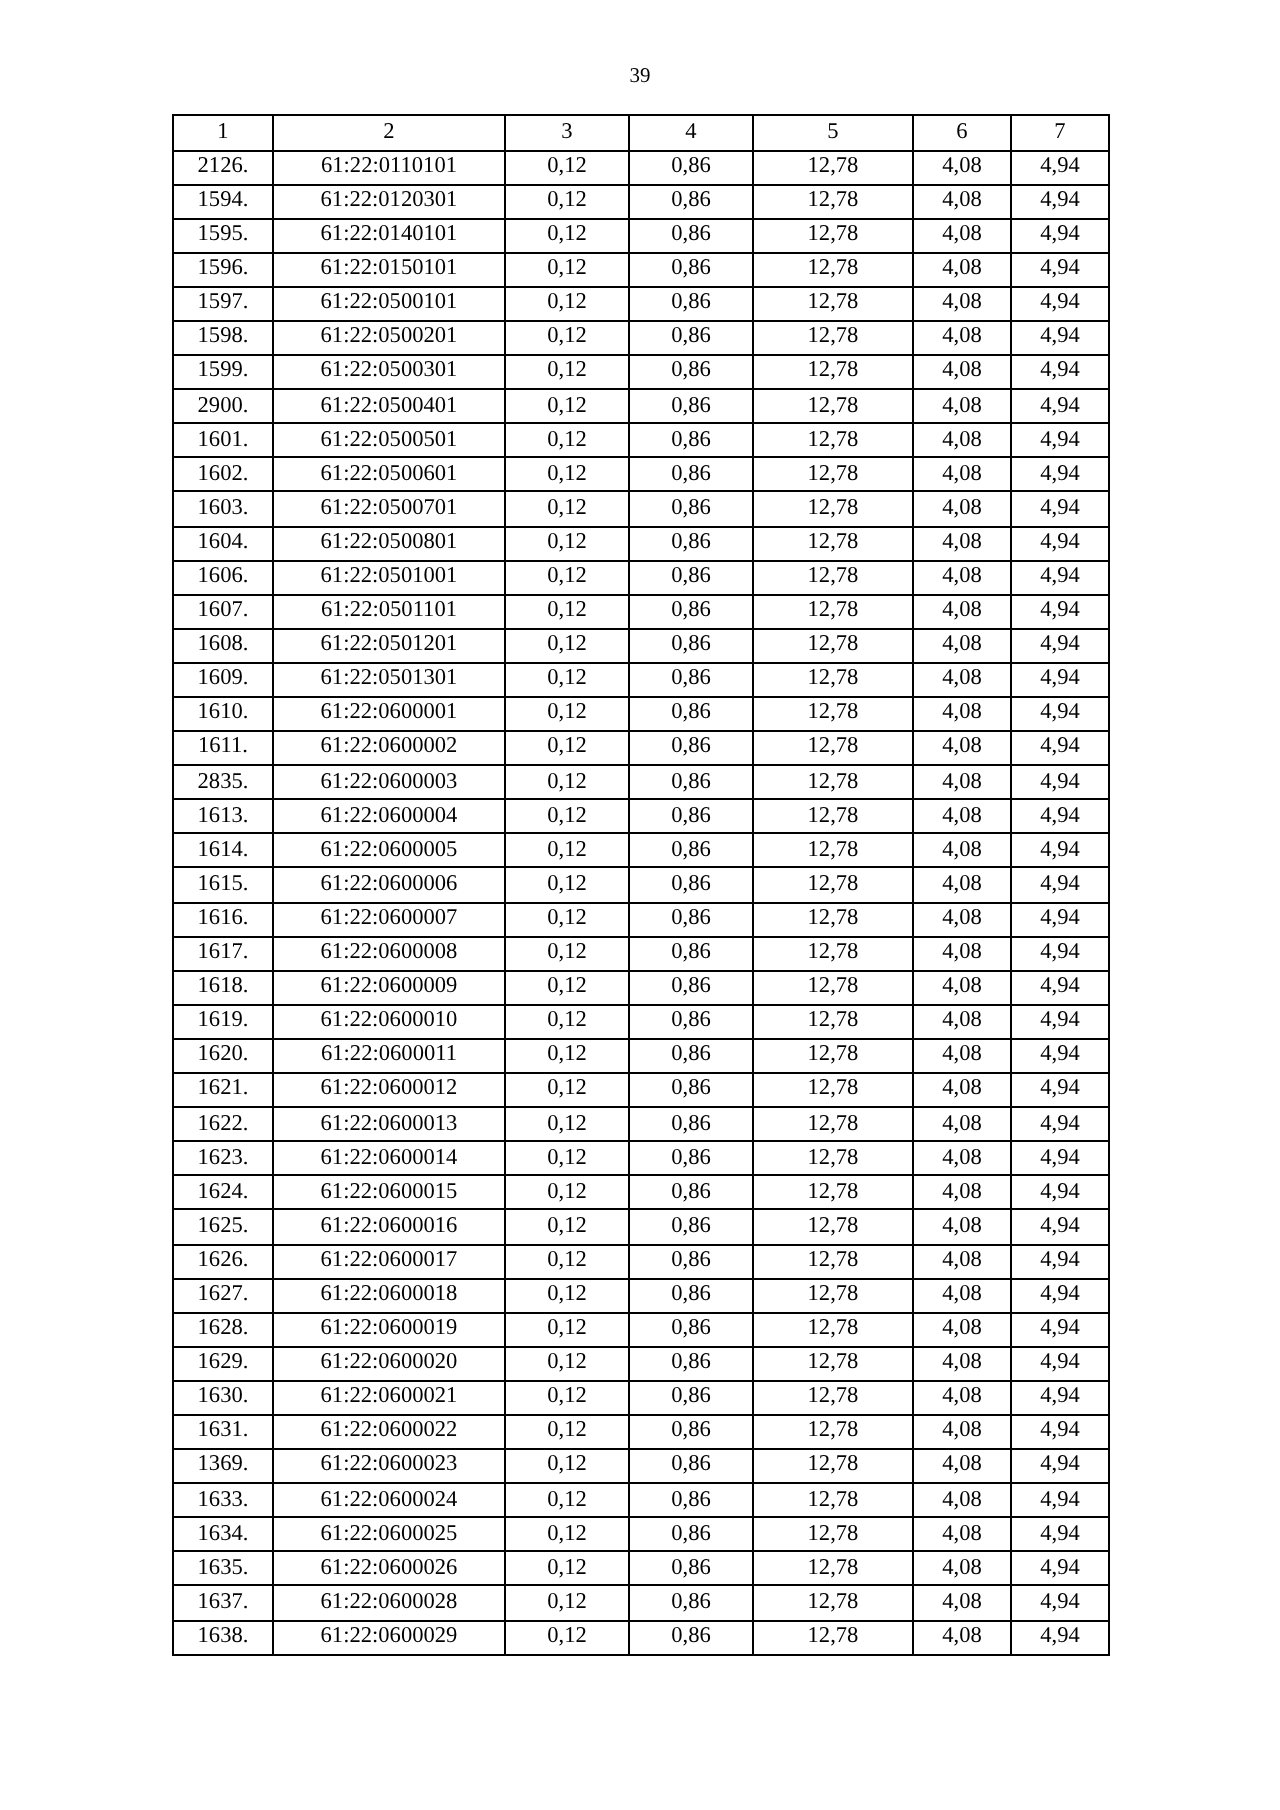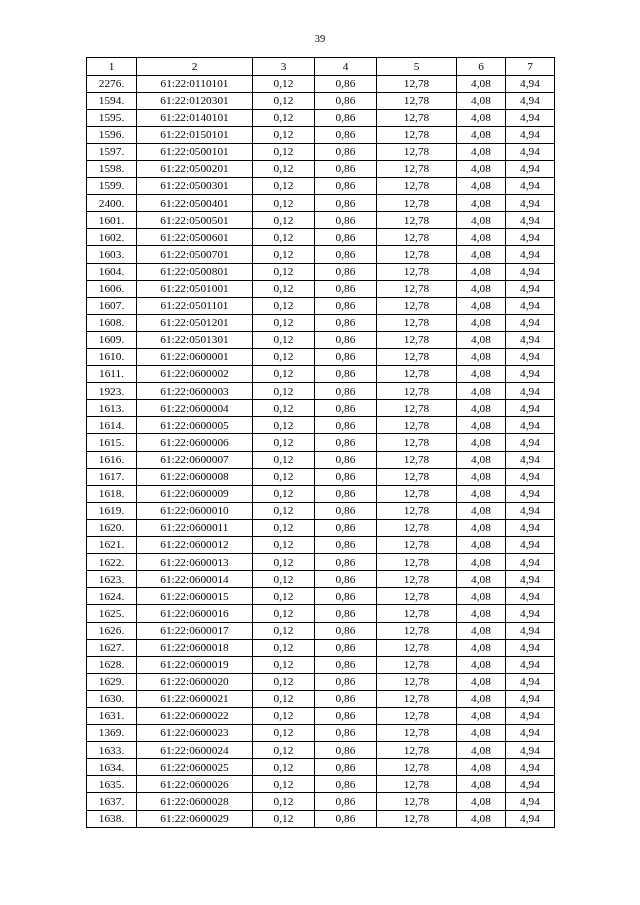--- a/index.html
+++ b/index.html
@@ -92,21 +92,21 @@
             <th>2</th>
             <th>3</th>
             <th>4</th>
             <th>5</th>
             <th>6</th>
             <th>7</th>
           </tr>
       </thead>
       <tbody id="table-body">
           <tr>
-            <td class="idx">2276.</td>
+            <td class="idx">2126.</td>
             <td>61:22:0110101</td>
             <td>0,12</td>
             <td>0,86</td>
             <td>12,78</td>
             <td>4,08</td>
             <td>4,94</td>
           </tr>
           <tr>
             <td class="idx">1594.</td>
             <td>61:22:0120301</td>
@@ -155,21 +155,21 @@
           <tr>
             <td class="idx">1599.</td>
             <td>61:22:0500301</td>
             <td>0,12</td>
             <td>0,86</td>
             <td>12,78</td>
             <td>4,08</td>
             <td>4,94</td>
           </tr>
           <tr>
-            <td class="idx">2400.</td>
+            <td class="idx">2900.</td>
             <td>61:22:0500401</td>
             <td>0,12</td>
             <td>0,86</td>
             <td>12,78</td>
             <td>4,08</td>
             <td>4,94</td>
           </tr>
           <tr>
             <td class="idx">1601.</td>
             <td>61:22:0500501</td>
@@ -254,21 +254,21 @@
           <tr>
             <td class="idx">1611.</td>
             <td>61:22:0600002</td>
             <td>0,12</td>
             <td>0,86</td>
             <td>12,78</td>
             <td>4,08</td>
             <td>4,94</td>
           </tr>
           <tr>
-            <td class="idx">1923.</td>
+            <td class="idx">2835.</td>
             <td>61:22:0600003</td>
             <td>0,12</td>
             <td>0,86</td>
             <td>12,78</td>
             <td>4,08</td>
             <td>4,94</td>
           </tr>
           <tr>
             <td class="idx">1613.</td>
             <td>61:22:0600004</td>

